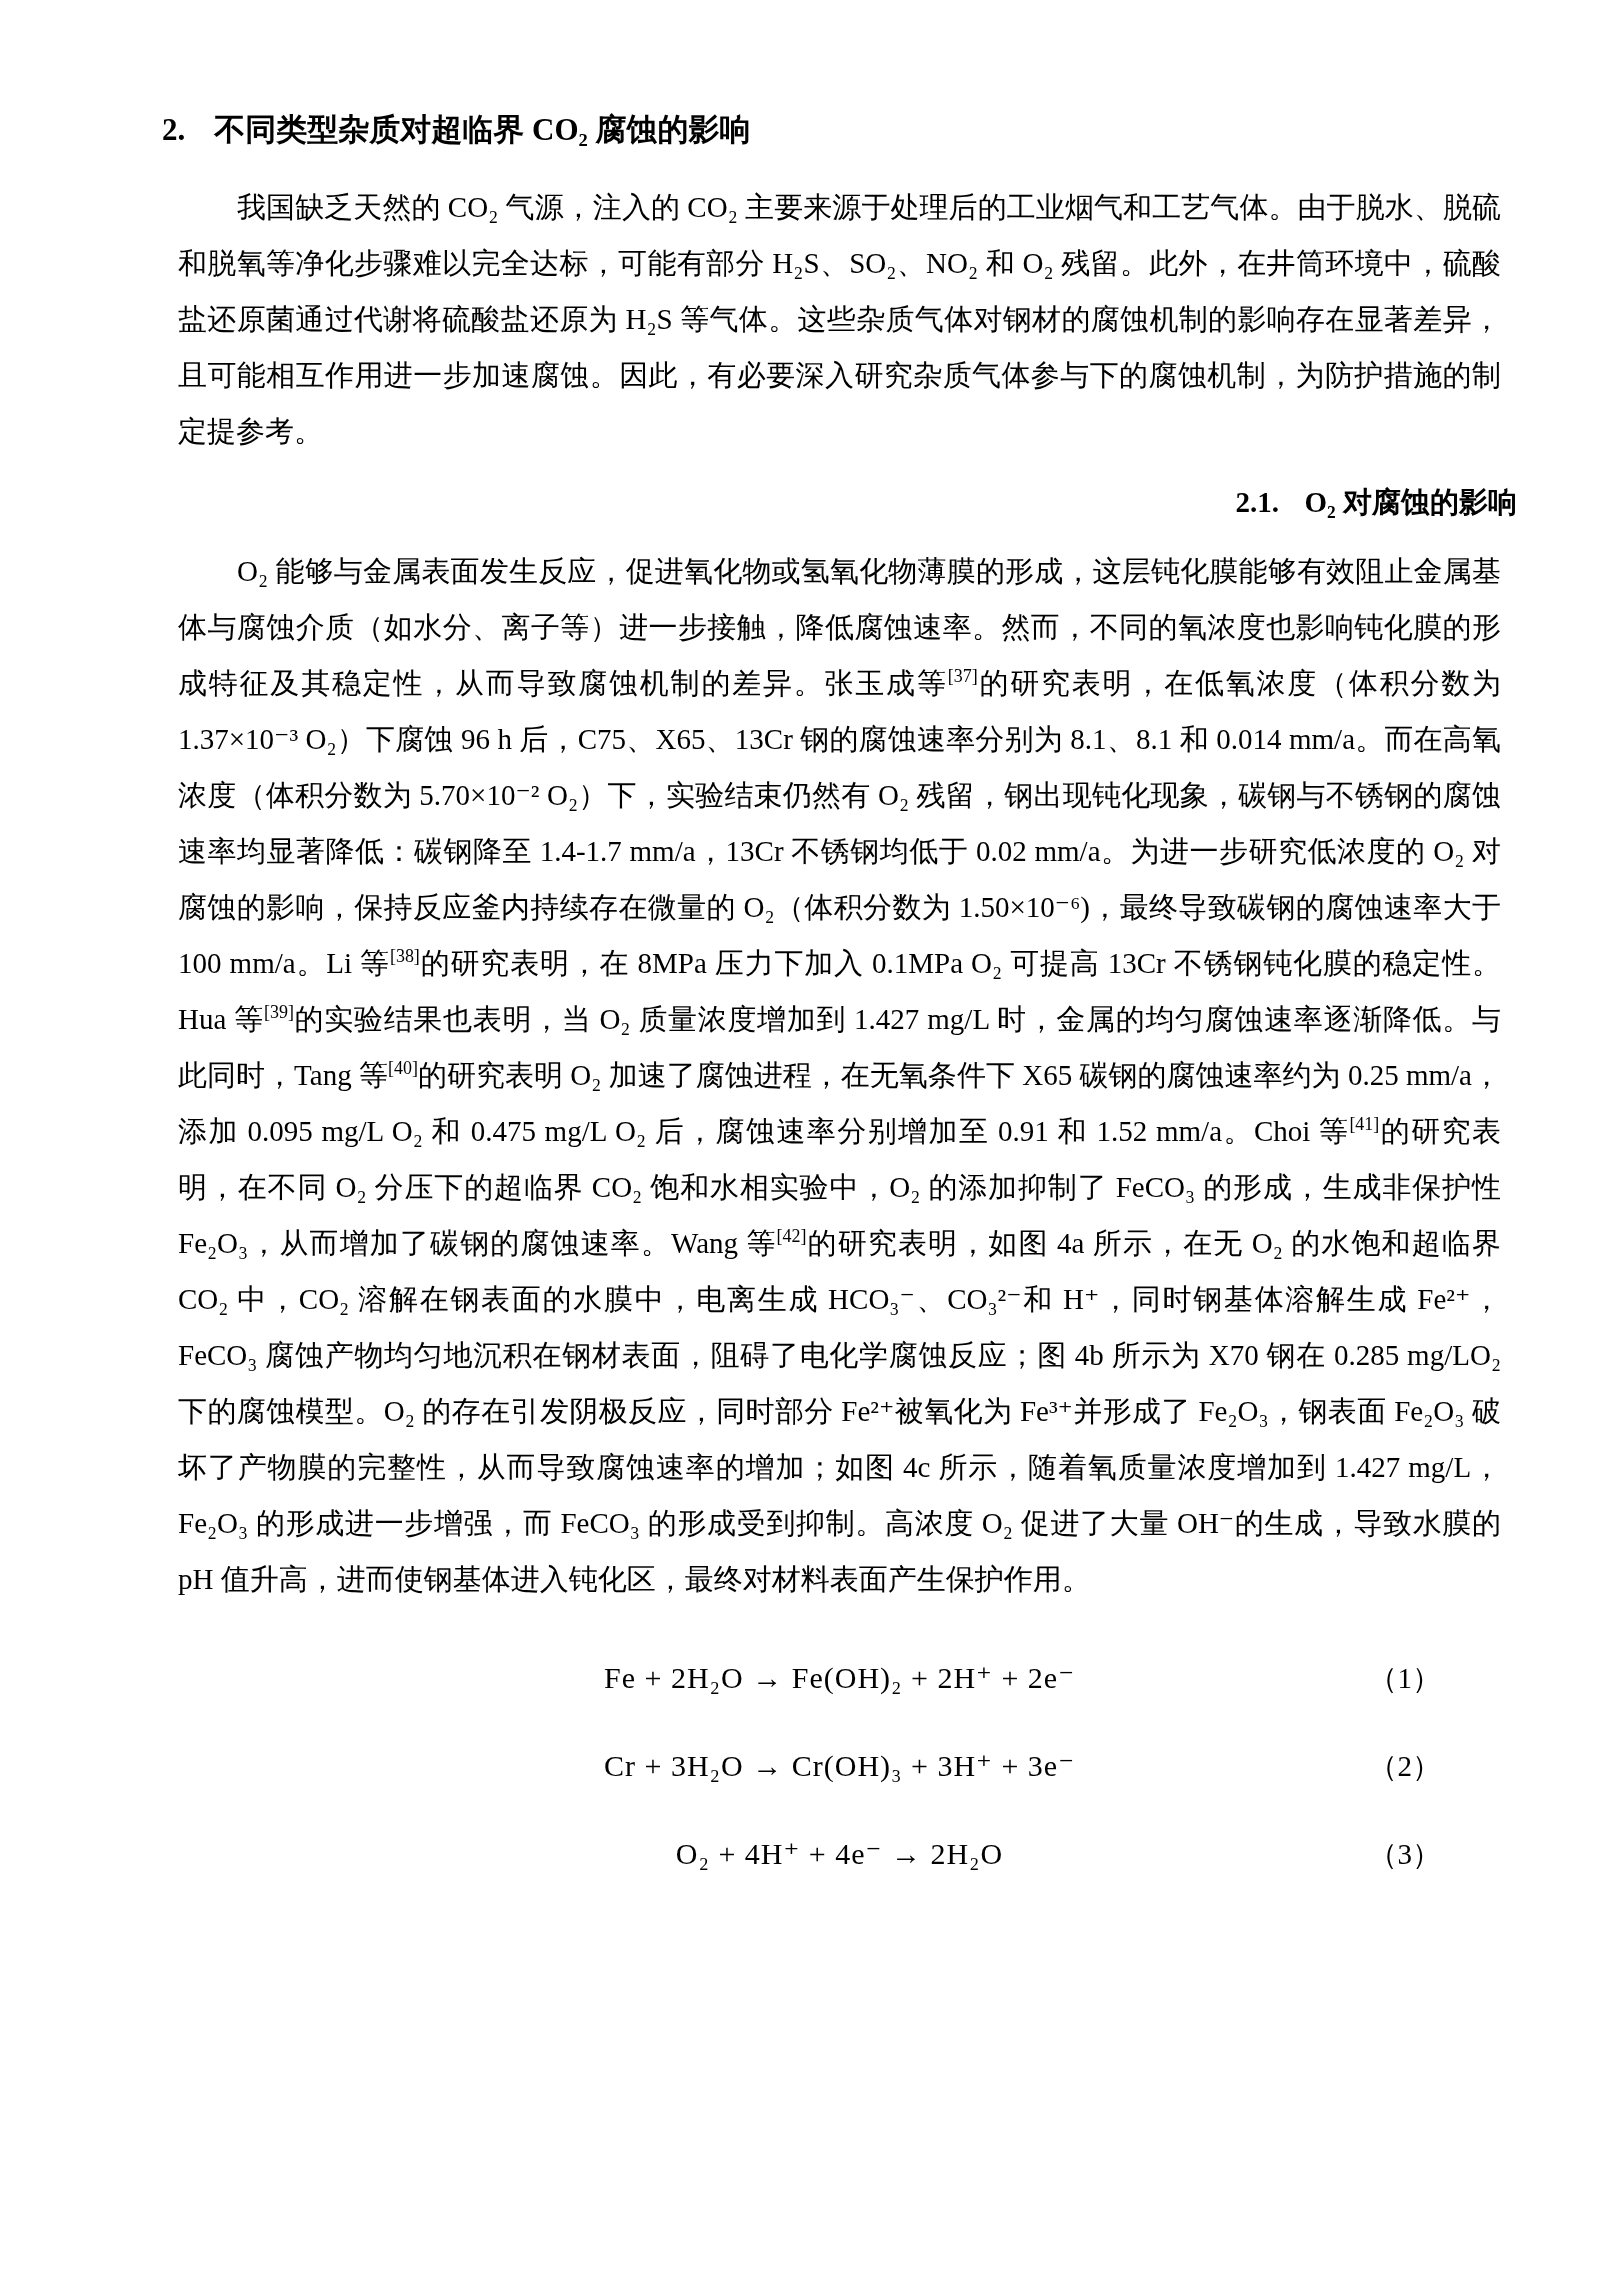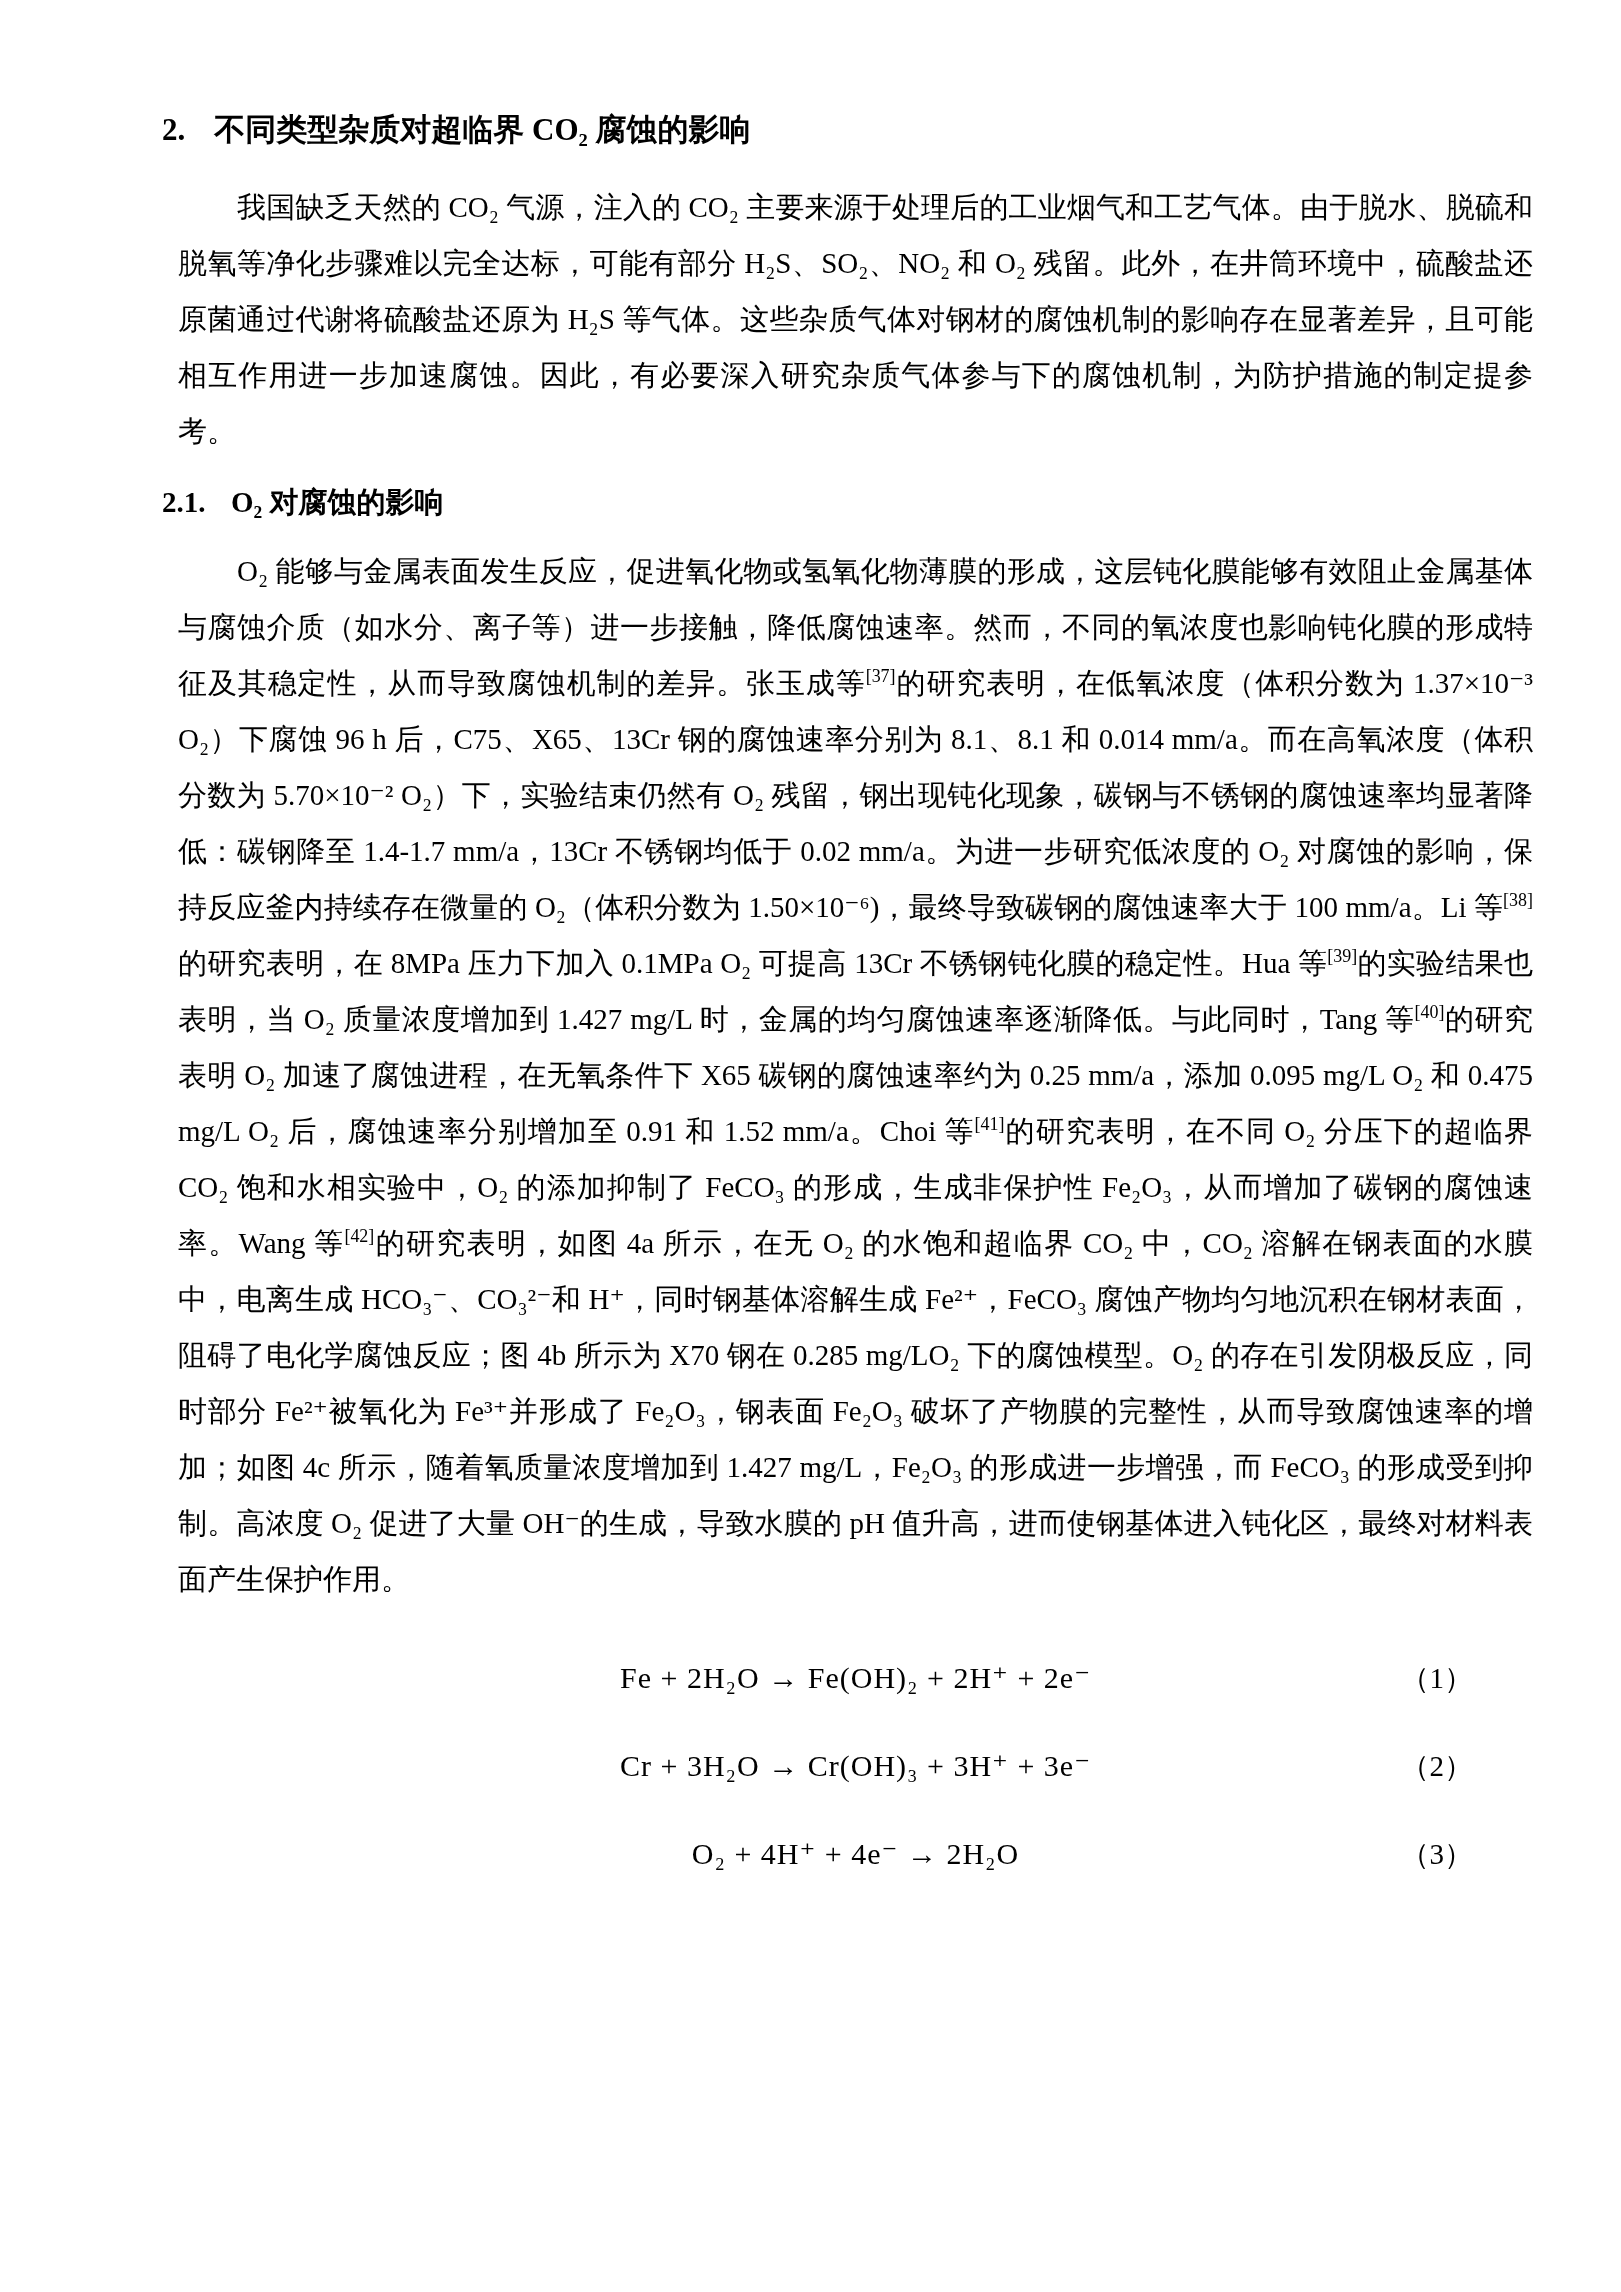--- a/index.html
+++ b/index.html
@@ -6,39 +6,40 @@
     margin: 0;
     padding: 0;
     background: #ffffff;
   }
   .page {
     position: relative;
     width: 1621px;
     height: 2293px;
     box-sizing: border-box;
     background: #ffffff;
-    padding: 106px 72px 0 162px;
+    padding: 106px 104px 0 162px;
     font-family: "Liberation Serif", "DejaVu Serif", serif;
     color: #000000;
   }
   .section-heading {
     font-size: 31px;
     font-weight: bold;
     margin: 0 0 25.5px 0;
     line-height: 47px;
   }
   .section-heading .sec-num {
     display: inline-block;
     margin-right: 29px;
   }
   .subsection-heading {
     font-size: 29px;
     font-weight: bold;
     margin: 19.6px 0 15.7px 0;
     line-height: 49px;
+    text-align: right;
   }
   .subsection-heading .sec-num {
     display: inline-block;
     margin-right: 25.5px;
   }
   .body-para {
     font-size: 29px;
     line-height: 56px;
     text-align: justify;
     text-indent: 59px;

